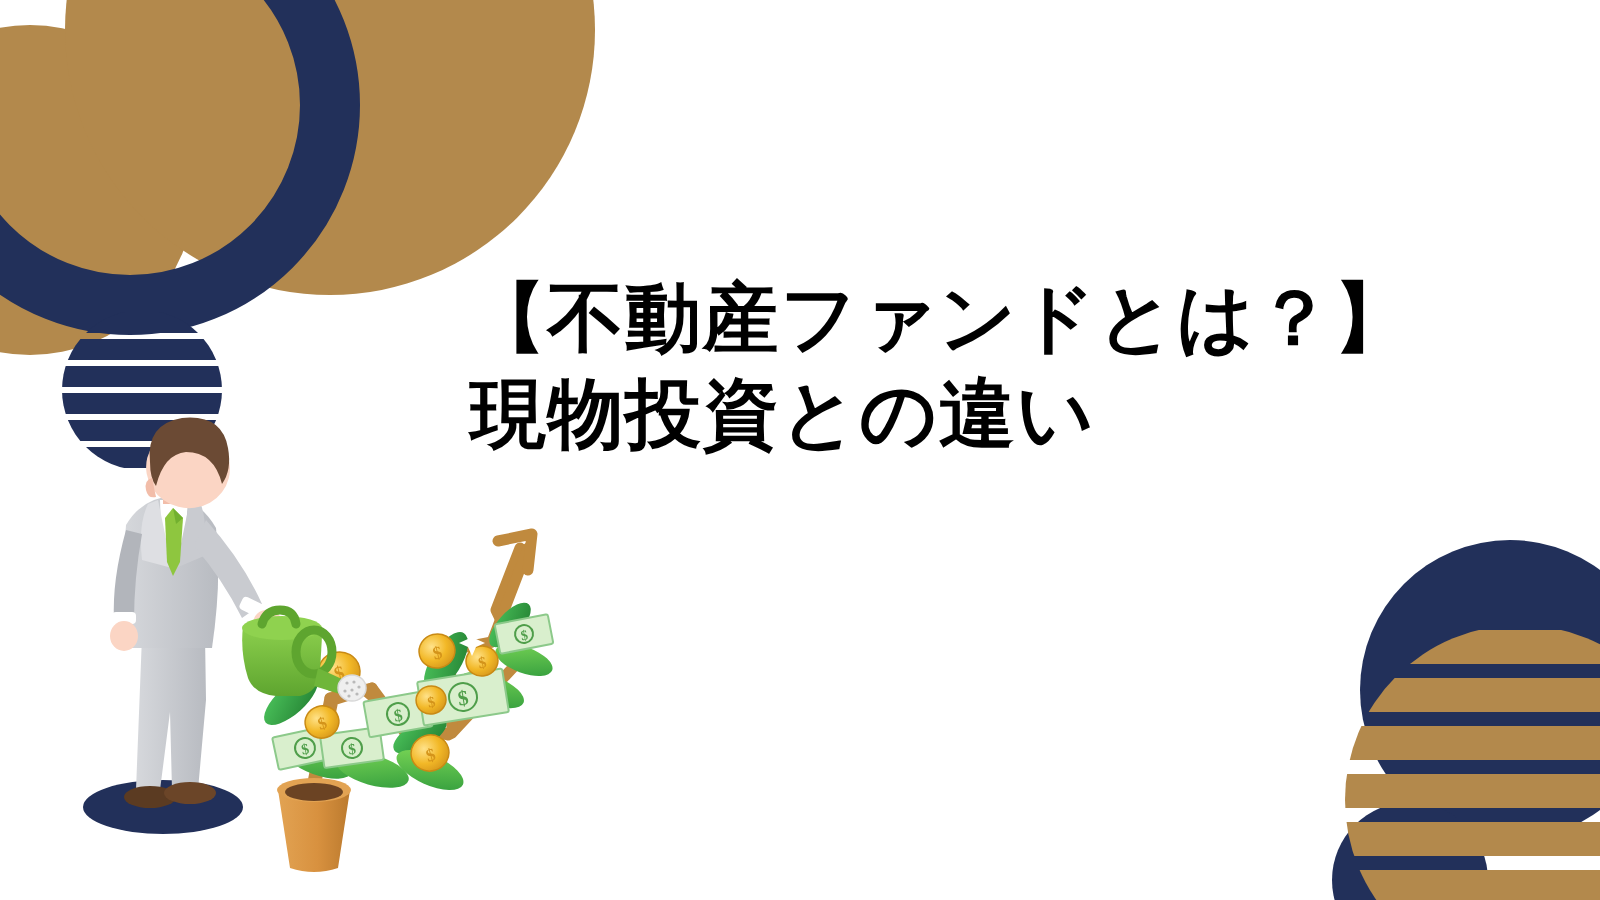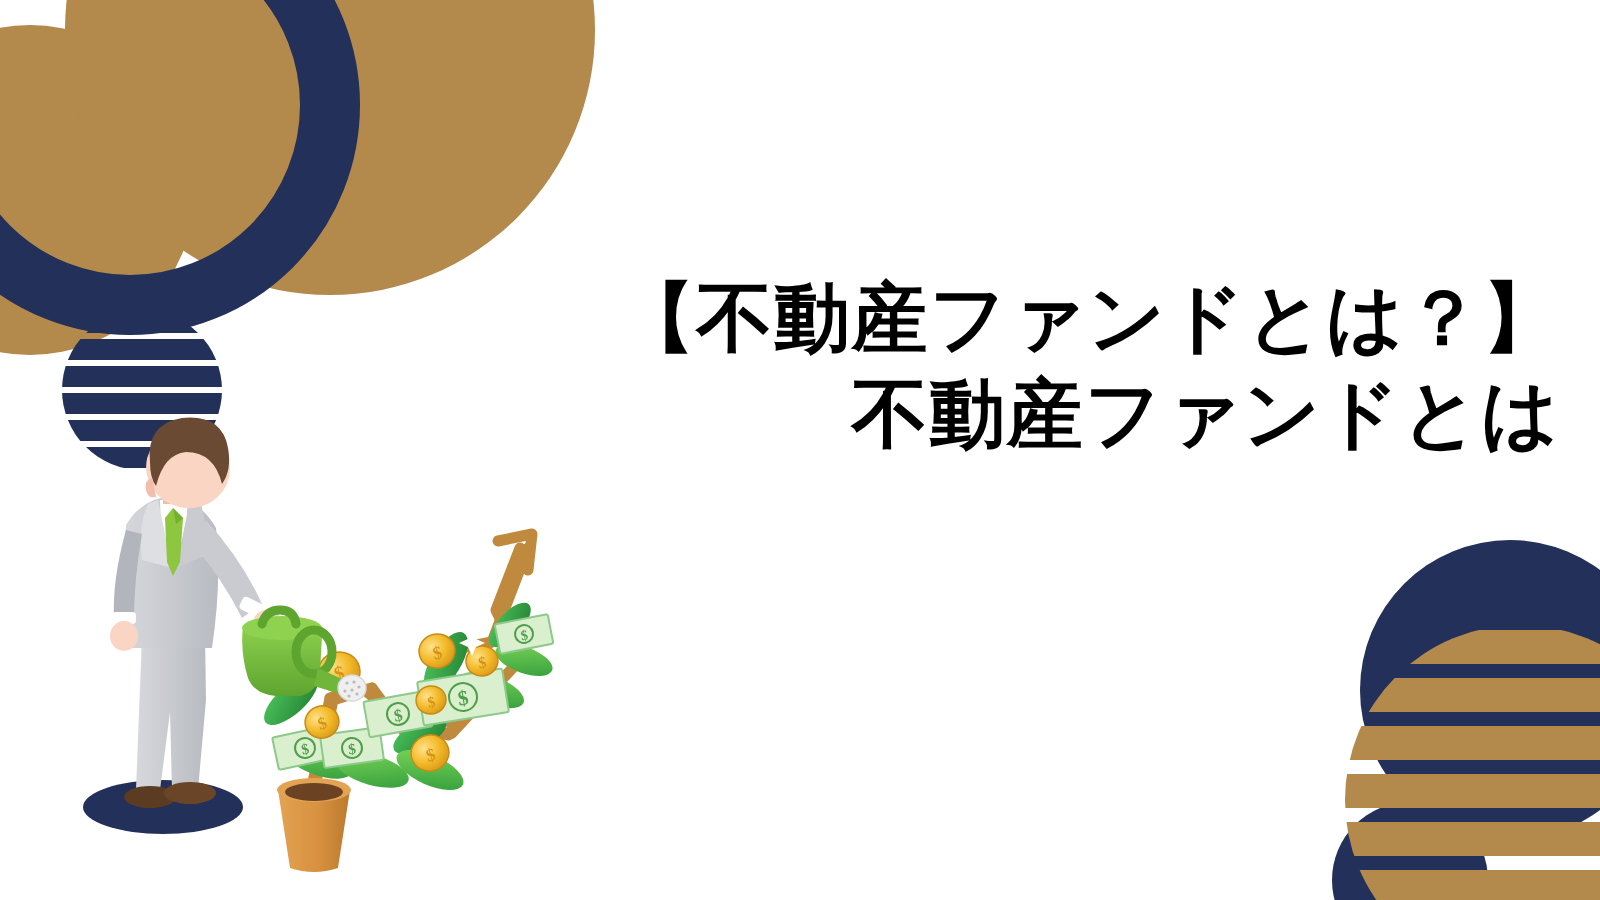--- a/index.html
+++ b/index.html
@@ -20,21 +20,21 @@
     width:1600px;
     height:900px;
     display:block;
   }
   
   #title-block{
     position:absolute;
     left:470px;
     top:276px;
     width:1090px;
-    text-align:right;
+    text-align:left;
     z-index:40;
     pointer-events:none;
   }
   .title-line{
     display:block;
     color:#000000;
     font-family:"Liberation Serif","DejaVu Serif",serif;
     font-weight:700;
     font-size:76px;
     line-height:1.13;
@@ -288,16 +288,16 @@
         <circle cx="345" cy="691" r="1.6" fill="#b9b9b9"></circle>
         <circle cx="352" cy="690" r="1.6" fill="#b9b9b9"></circle>
         <circle cx="357" cy="694" r="1.6" fill="#b9b9b9"></circle>
         <circle cx="349" cy="696" r="1.6" fill="#b9b9b9"></circle>
       </g>
     </g>
   </svg>
 
   <div id="title-block">
     <span class="title-line l1">【不動産ファンドとは？】</span>
-    <span class="title-line l3">不動産ファンドとは</span>
+    <span class="title-line l3">現物投資との違い</span>
   </div>
 
 </div>
 
 </body></html>

